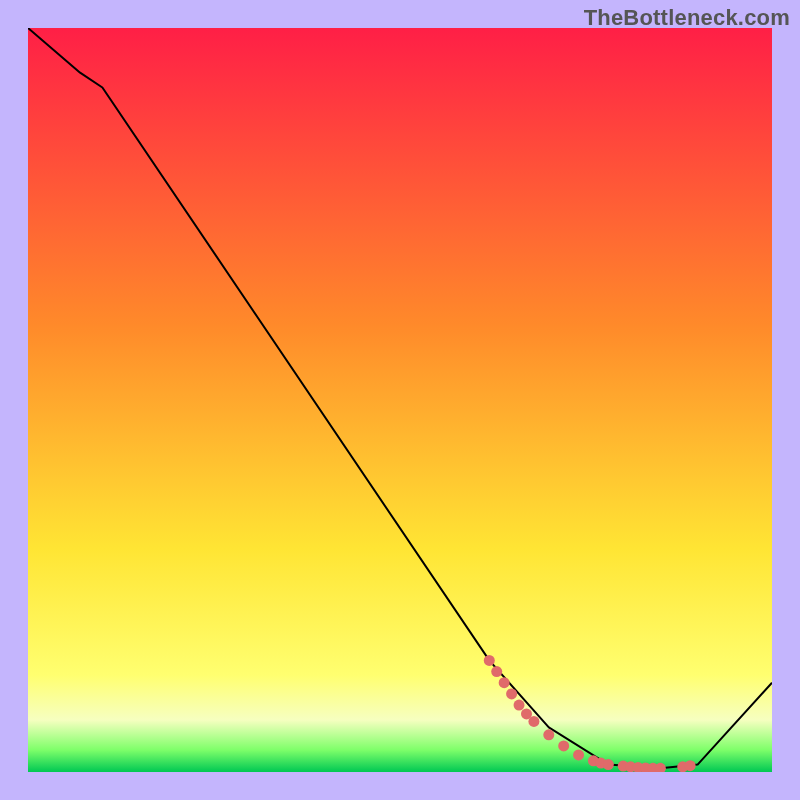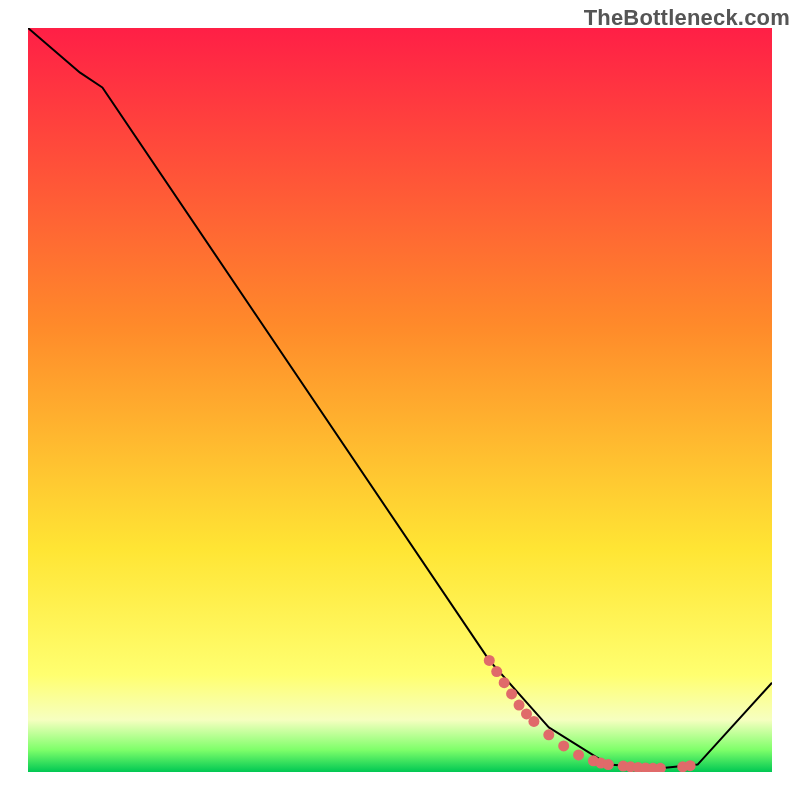--- a/index.html
+++ b/index.html
@@ -8,21 +8,21 @@
     width: 800px;
     height: 800px;
     background: #000000;
     font-family: Arial, Helvetica, sans-serif;
     overflow: hidden;
   }
   .frame {
     position: relative;
     width: 800px;
     height: 800px;
-    background: #ffffff;
+    background: #c4b5fd;
   }
   .watermark {
     position: absolute;
     top: 5px;
     right: 10px;
     color: #555555;
     font-size: 22px;
     font-weight: bold;
     z-index: 10;
     letter-spacing: 0.2px;

